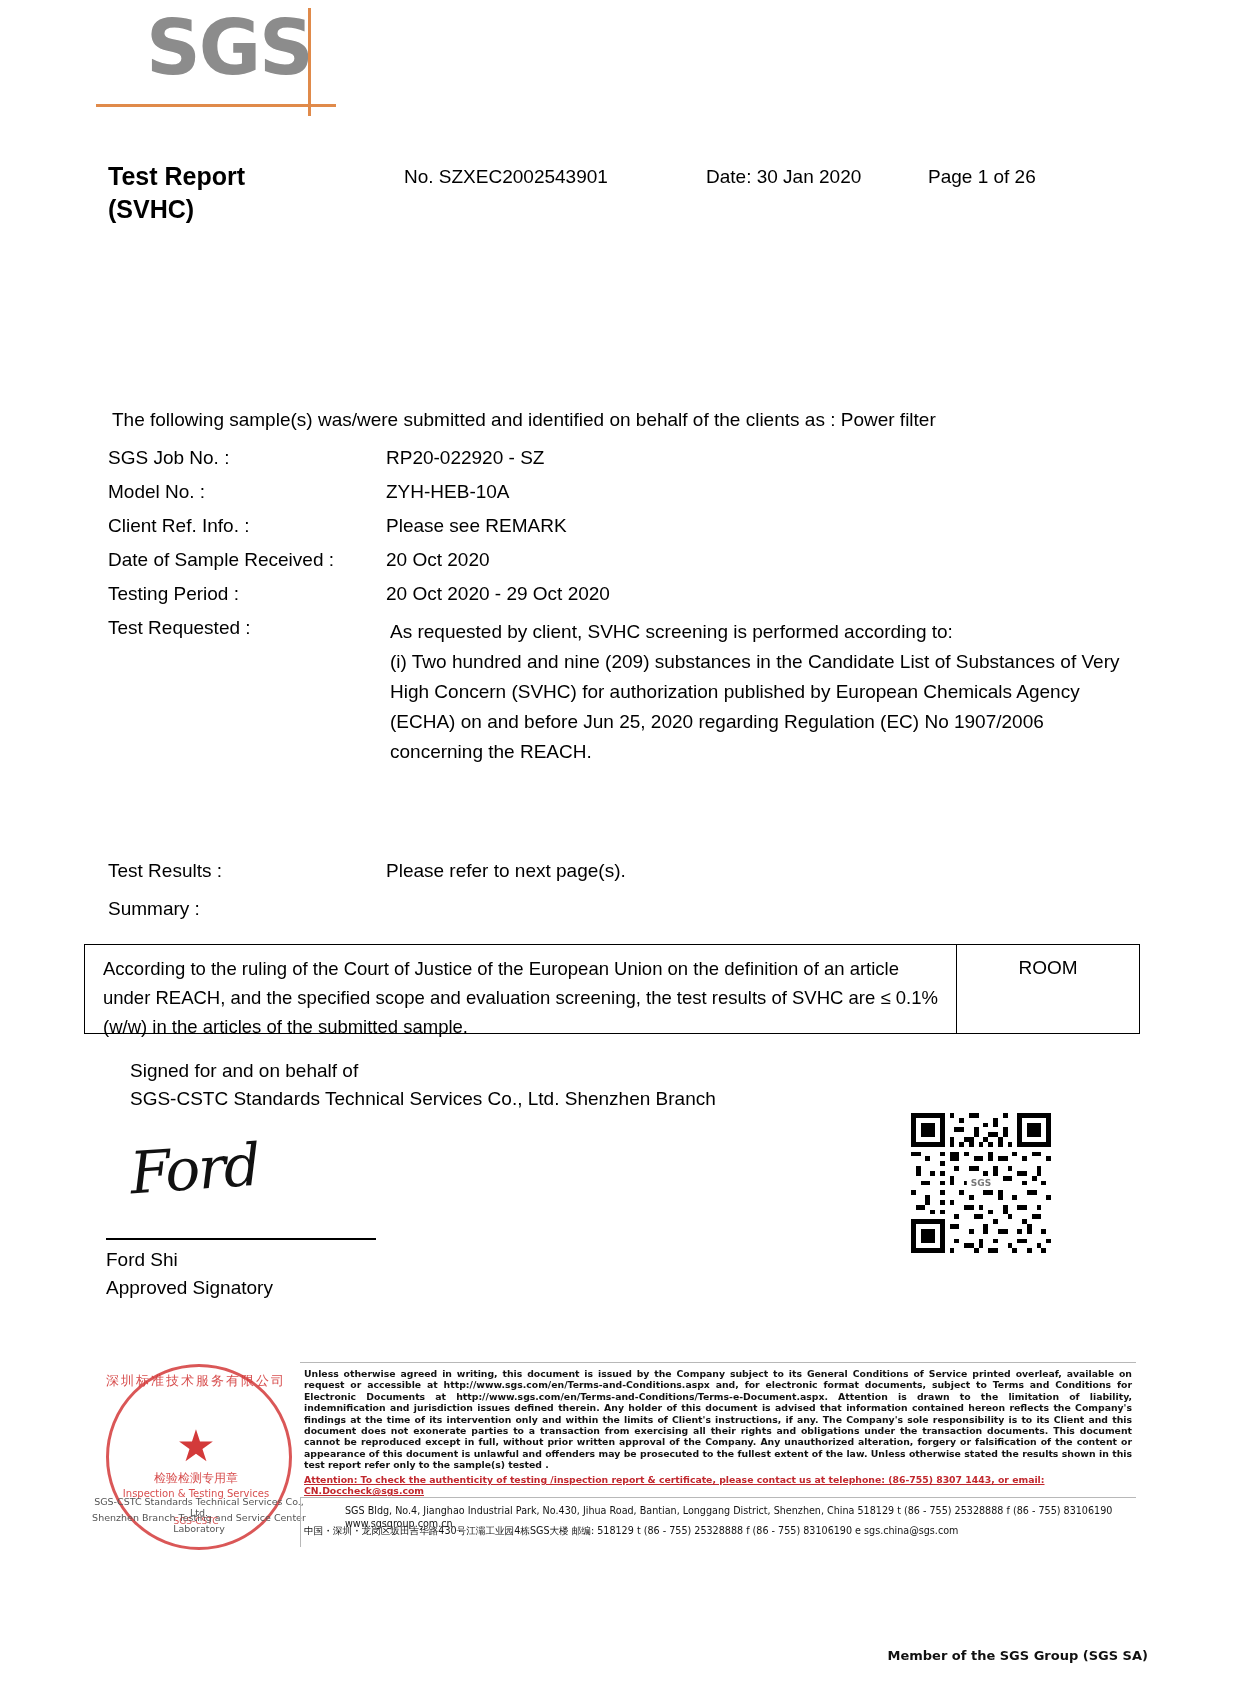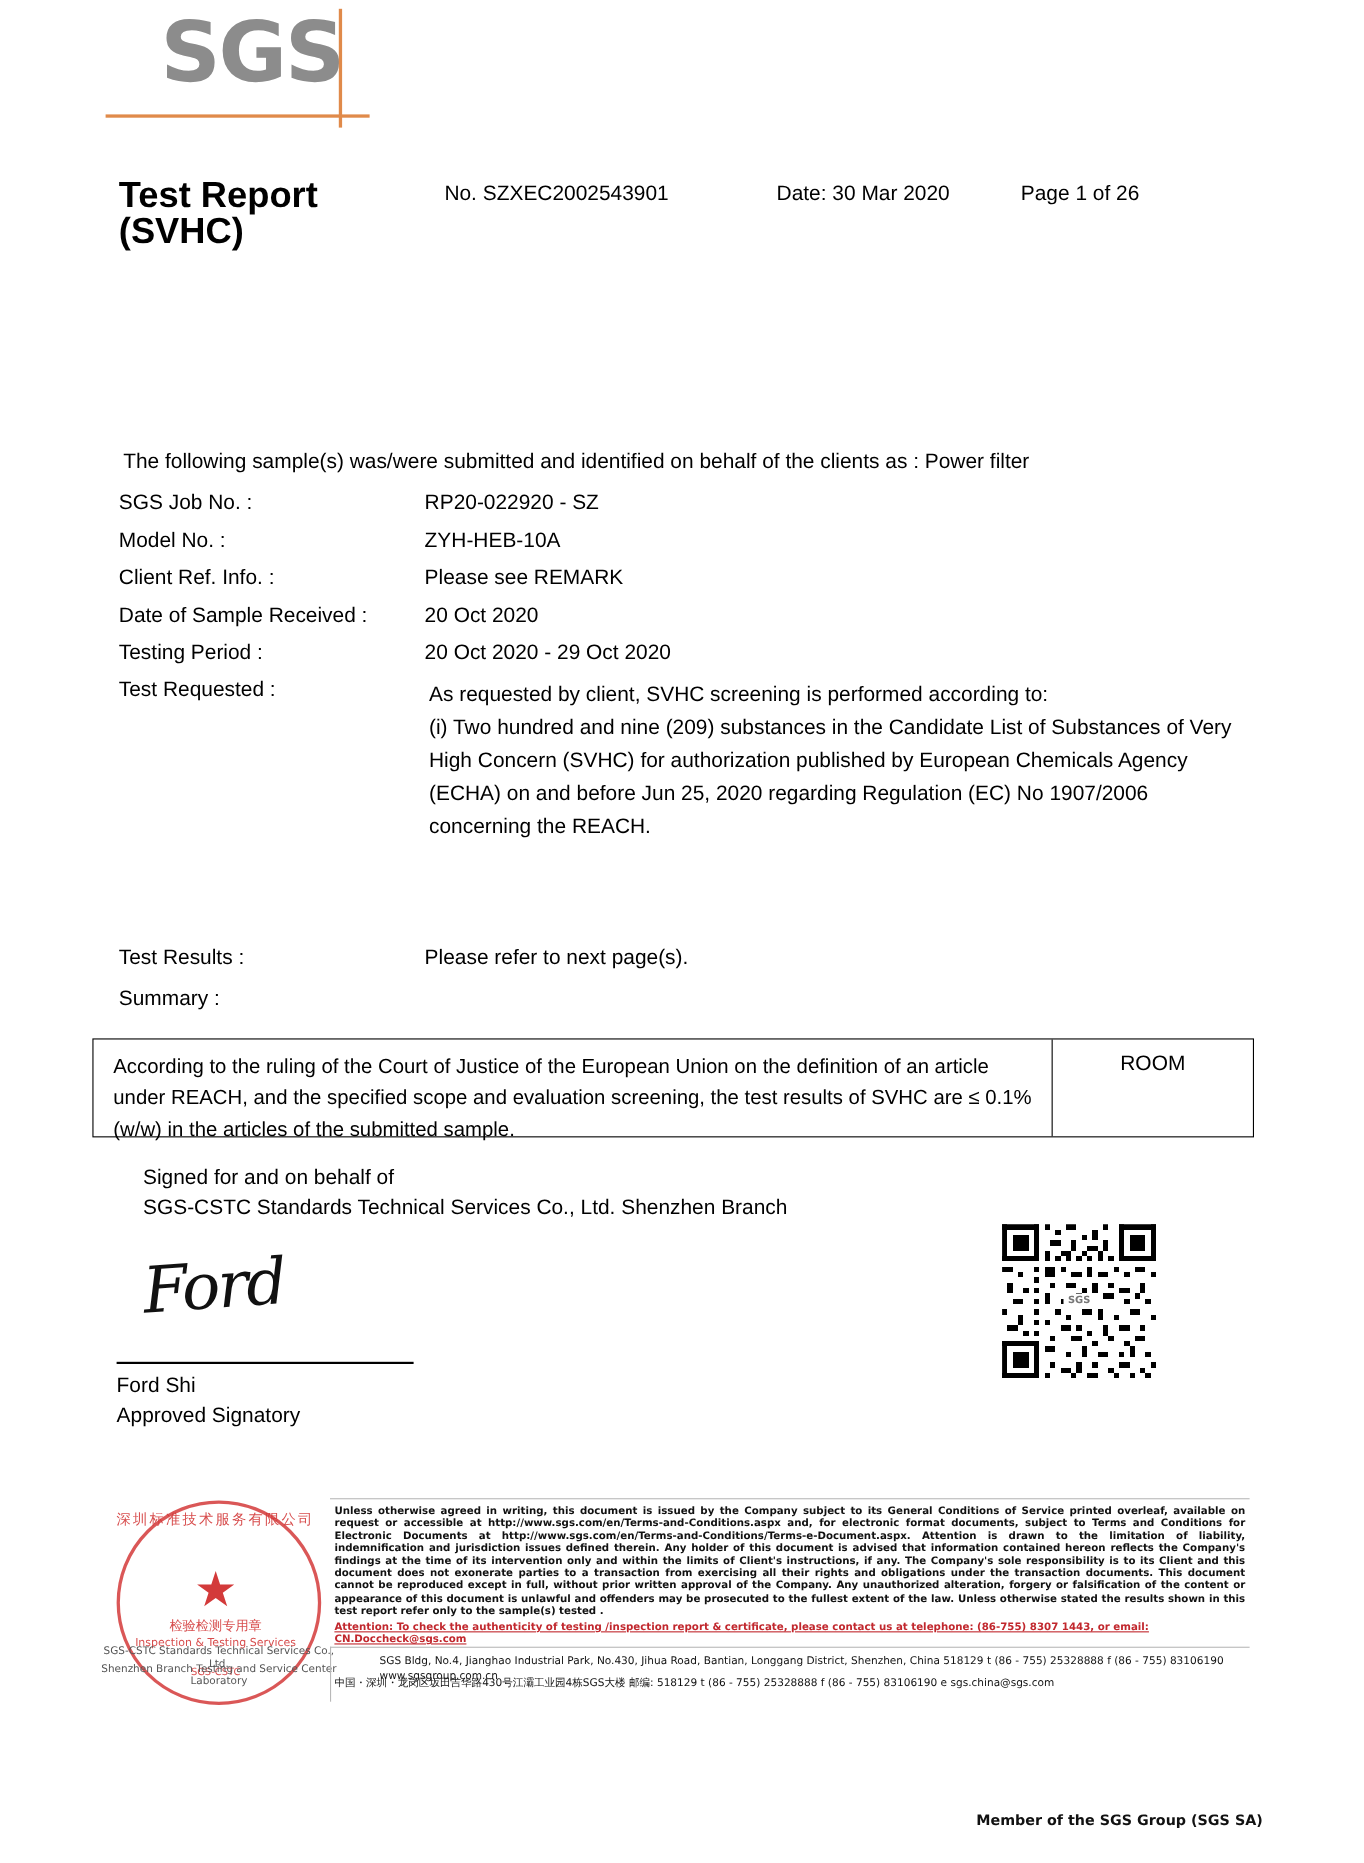--- a/index.html
+++ b/index.html
@@ -63,21 +63,21 @@
     position: absolute;
     left: 108px;
     top: 160px;
     width: 1030px;
     height: 60px;
   }
   .doc-title {
     position: absolute;
     left: 0;
     top: 0;
-    font-size: 33px;
+    font-size: 25px;
     font-weight: bold;
     line-height: 33px;
     letter-spacing: 0px;
   }
   .meta-no {
     position: absolute;
     left: 296px;
     top: 6px;
     font-size: 19px;
   }
@@ -430,21 +430,21 @@
     <div class="logo-vline"></div>
     <div class="logo-hline"></div>
   </div>
 
   <div class="title-row">
     <div class="doc-title">
       <span>Test Report</span><br>
       <span>(SVHC)</span>
     </div>
     <div class="meta-no">No. SZXEC2002543901</div>
-    <div class="meta-date">Date: 30 Mar 2020</div>
+    <div class="meta-date">Date: 30 Jan 2020</div>
     <div class="meta-page">Page 1 of 26</div>
   </div>
 
 
   <div class="intro">The following sample(s) was/were submitted and identified on behalf of the clients as : Power filter</div>
 
   <div class="fields">
     <div class="field-row">
       <span class="field-label">SGS Job No. :</span>
       <span class="field-value">RP20-022920 - SZ</span>

